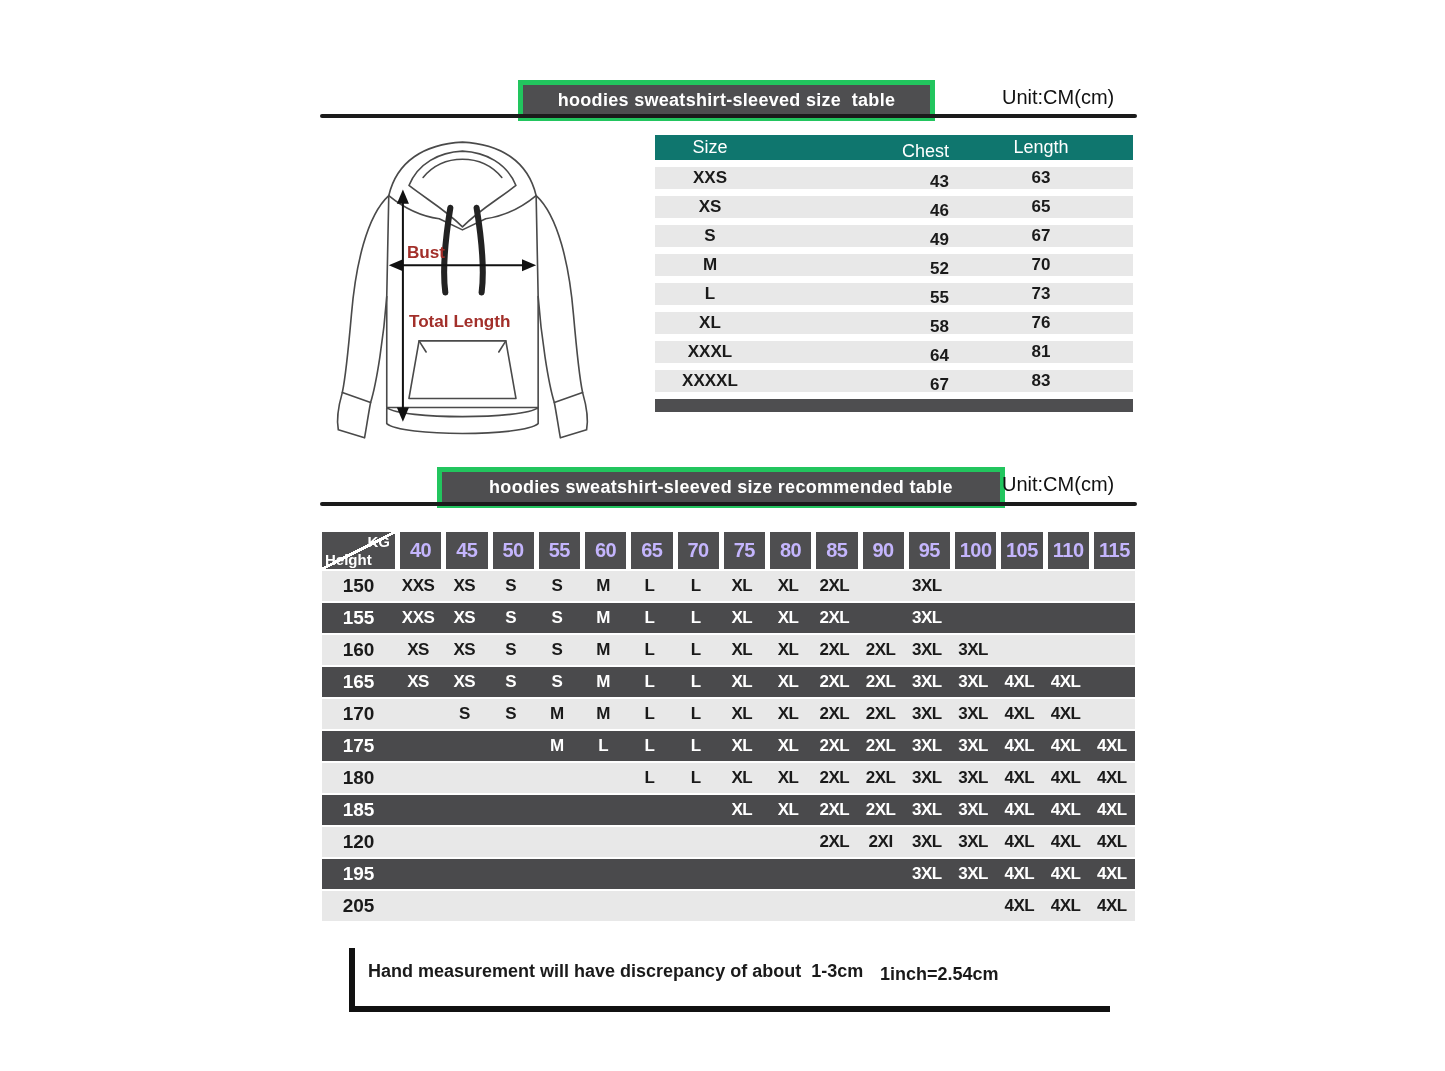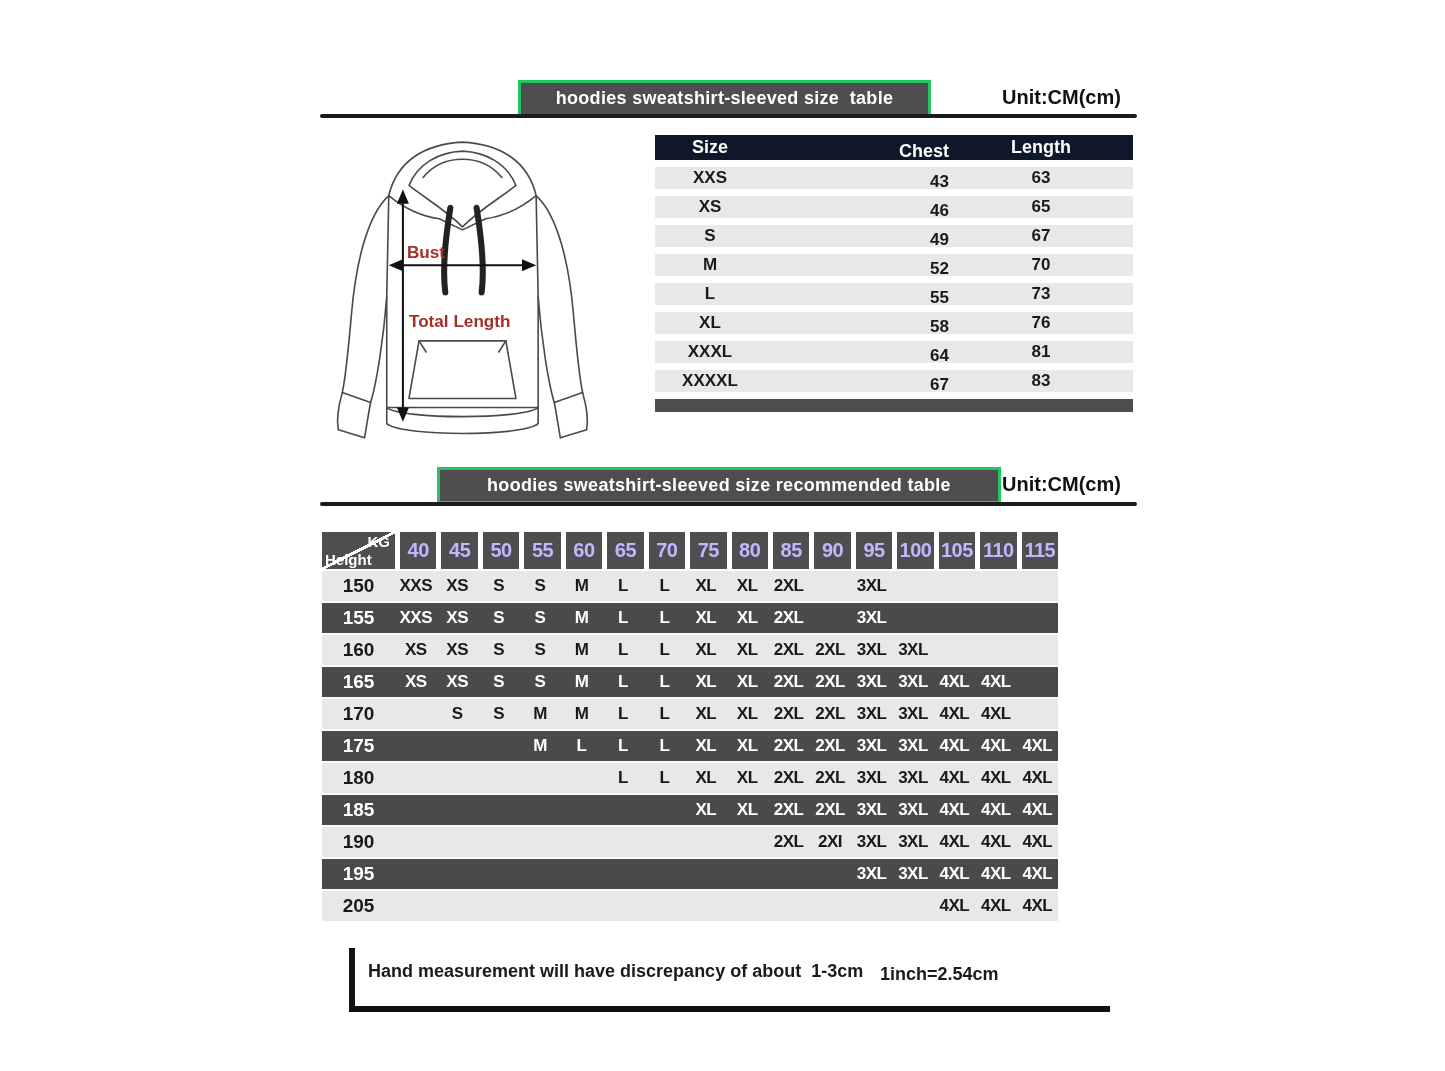--- a/index.html
+++ b/index.html
@@ -2,48 +2,48 @@
 <html><head>
 <meta charset="utf-8">
 <style>
   html,body{margin:0;padding:0;background:#ffffff;}
   #canvas{
     position:relative;width:1445px;height:1071px;background:#ffffff;
     font-family:"Liberation Sans",sans-serif;overflow:hidden;color:#1a1a1a;
   }
   
   .title-bar{
-    position:absolute;background:#4e4e50;border:3px solid #22c55e;
+    position:absolute;background:#4e4e50;border:5px solid #22c55e;
     color:#ffffff;font-weight:bold;font-size:18px;letter-spacing:.3px;
     display:flex;align-items:center;justify-content:center;white-space:pre;
   }
   #title-bar-1{left:518px;top:80px;width:407px;height:31px;}
   #title-bar-2{left:437px;top:467px;width:558px;height:31px;}
   .unit-label{
-    position:absolute;font-weight:bold;font-size:20px;color:#111;white-space:pre;
+    position:absolute;font-weight:normal;font-size:20px;color:#111;white-space:pre;
   }
   #unit-1{left:1002px;top:86px;}
   #unit-2{left:1002px;top:473px;}
   .rule{position:absolute;background:#1b1b1b;border-radius:2px;}
   #rule-1{left:320px;top:114px;width:817px;height:4px;}
   #rule-2{left:320px;top:502px;width:817px;height:4px;}
   
   #hoodie-wrap{position:absolute;left:325px;top:133px;width:285px;height:325px;}
   
   #size-table{position:absolute;left:655px;top:135px;width:478px;}
-  .st-header{display:flex;height:25px;background:#0f172a;color:#fff;
-    font-weight:bold;font-size:18px;align-items:center;}
+  .st-header{display:flex;height:25px;background:#0f766e;color:#fff;
+    font-weight:normal;font-size:18px;align-items:center;}
   .st-c0{width:23%;text-align:center;}
   .st-c1{width:38.5%;text-align:right;margin-top:8px;}
   .st-c2{width:38.5%;text-align:center;}
   .st-row{display:flex;height:22px;margin-top:7px;background:#e8e8e8;
     align-items:center;font-weight:bold;font-size:17px;color:#1a1a1a;}
   .st-footer{margin-top:7px;height:13px;background:#4e4e50;}
   
-  #matrix{position:absolute;left:322px;top:532px;width:736px;}
+  #matrix{position:absolute;left:322px;top:532px;width:813px;}
   .mx-header{display:flex;gap:5px;height:37px;}
   .mx-corner{
     width:73px;flex:none;background:#4e4e50;position:relative;color:#fff;
     background-image:linear-gradient(to bottom right,
       transparent calc(50% - 1.5px),#fff calc(50% - 1.5px),
       #fff calc(50% + 1.5px),transparent calc(50% + 1.5px));
   }
   .mx-corner .kg{position:absolute;top:1px;right:5px;font-size:15px;font-weight:bold;}
   .mx-corner .hgt{position:absolute;bottom:1px;left:3px;font-size:15px;font-weight:bold;}
   .wt-box{flex:1;background:#4e4e50;color:#c4b5fd;font-weight:bold;font-size:20px;
@@ -342,21 +342,21 @@
           <div class="mx-cell">XL</div>
           <div class="mx-cell">2XL</div>
           <div class="mx-cell">2XL</div>
           <div class="mx-cell">3XL</div>
           <div class="mx-cell">3XL</div>
           <div class="mx-cell">4XL</div>
           <div class="mx-cell">4XL</div>
           <div class="mx-cell">4XL</div>
         </div>
         <div class="mx-row light">
-          <div class="mx-label">190</div>
+          <div class="mx-label">120</div>
           <div class="mx-cell"></div>
           <div class="mx-cell"></div>
           <div class="mx-cell"></div>
           <div class="mx-cell"></div>
           <div class="mx-cell"></div>
           <div class="mx-cell"></div>
           <div class="mx-cell"></div>
           <div class="mx-cell"></div>
           <div class="mx-cell"></div>
           <div class="mx-cell">2XL</div>

